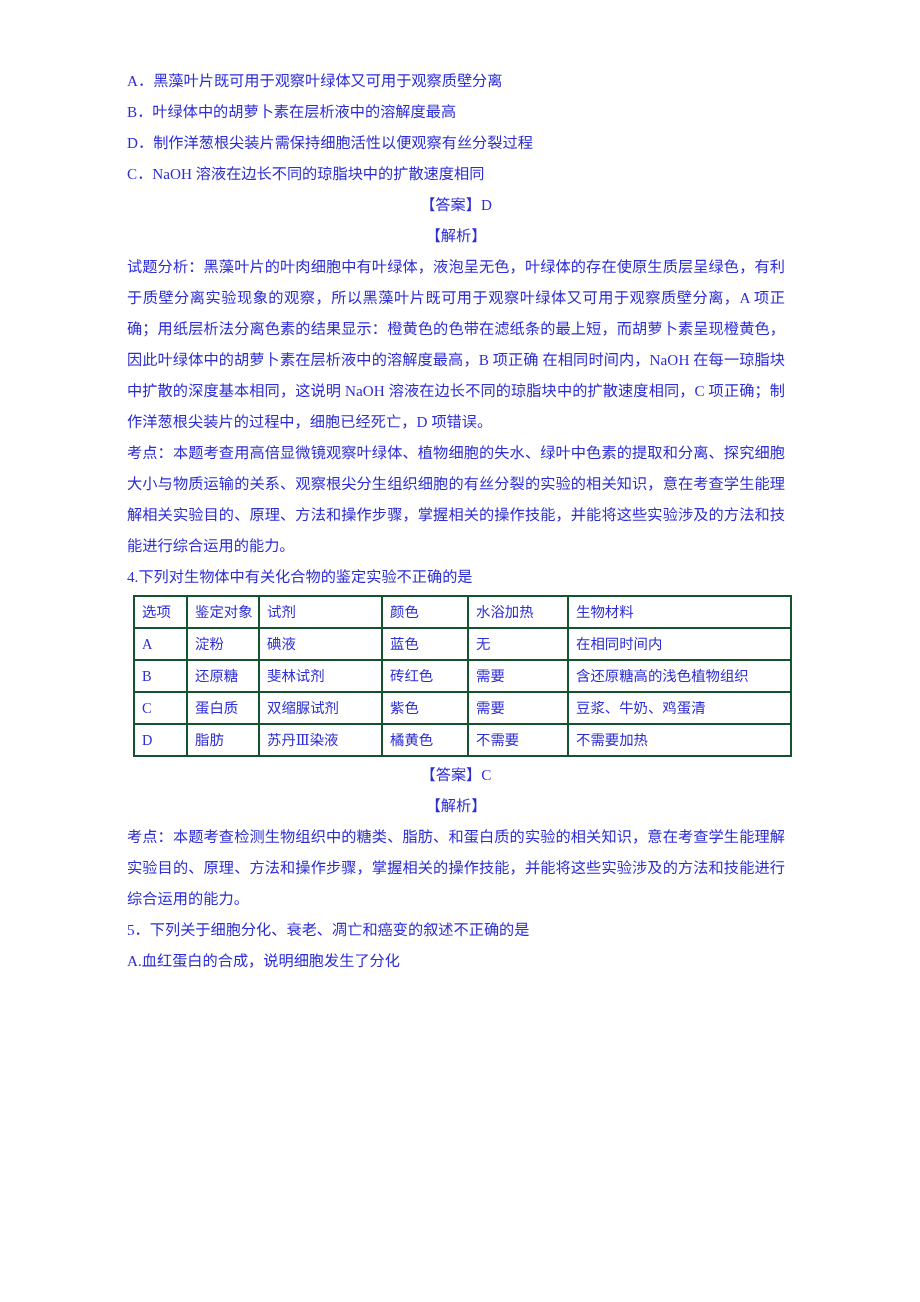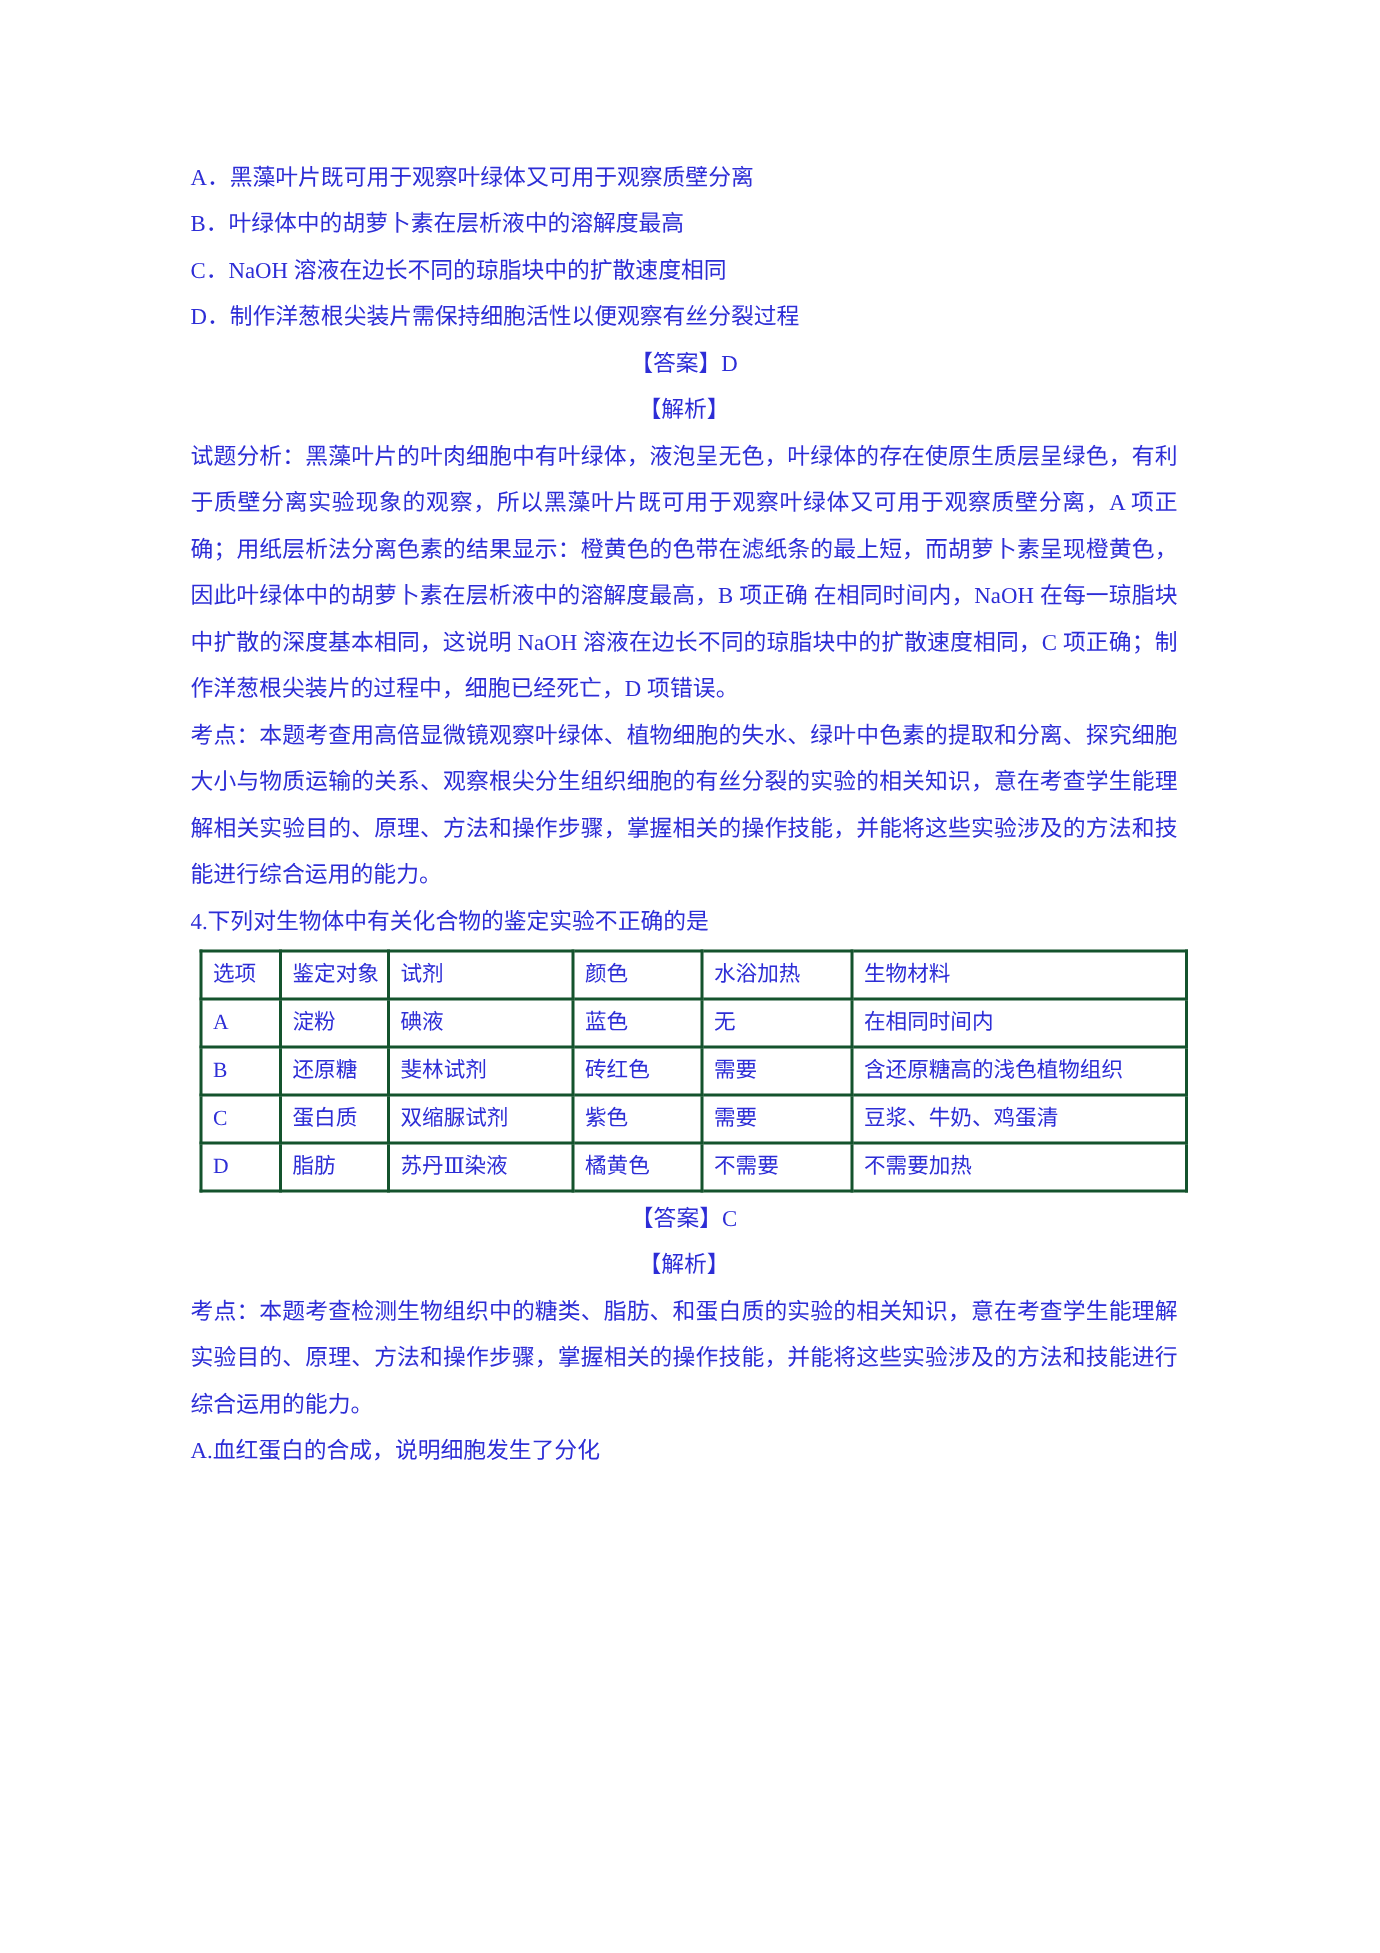--- a/index.html
+++ b/index.html
@@ -15,21 +15,21 @@
     font-family: "Liberation Serif", "DejaVu Serif", serif;
     color: #2d2dd6;
     overflow: hidden;
   }
   .page {
     position: absolute;
     left: 0;
     top: 0;
     width: 920px;
     height: 1302px;
-    padding: 103px 135px 0 127px;
+    padding: 65px 135px 0 127px;
     box-sizing: border-box;
   }
   .para {
     font-size: 15.2px;
     line-height: 31px;
     color: #2d2dd6;
     text-align: justify;
     text-justify: inter-ideograph;
     letter-spacing: 0.05px;
   }
@@ -83,24 +83,24 @@
 
 <div class="page">
 
   <div class="opt-line">
     <span class="opt-label">A．</span><span>黑藻叶片既可用于观察叶绿体又可用于观察质壁分离</span>
   </div>
   <div class="opt-line">
     <span class="opt-label">B．</span><span>叶绿体中的胡萝卜素在层析液中的溶解度最高</span>
   </div>
   <div class="opt-line">
-    <span class="opt-label">C．</span><span>NaOH 溶液在边长不同的琼脂块中的扩散速度相同</span>
+    <span class="opt-label">D．</span><span>制作洋葱根尖装片需保持细胞活性以便观察有丝分裂过程</span>
   </div>
   <div class="opt-line">
-    <span class="opt-label">D．</span><span>制作洋葱根尖装片需保持细胞活性以便观察有丝分裂过程</span>
+    <span class="opt-label">C．</span><span>NaOH 溶液在边长不同的琼脂块中的扩散速度相同</span>
   </div>
 
   <div class="ans">
     <span>【答案】</span><span>D</span>
   </div>
   <div class="ans">【解析】</div>
 
   <div class="para">试题分析：黑藻叶片的叶肉细胞中有叶绿体，液泡呈无色，叶绿体的存在使原生质层呈绿色，有利于质壁分离实验现象的观察，所以黑藻叶片既可用于观察叶绿体又可用于观察质壁分离，A 项正确；用纸层析法分离色素的结果显示：橙黄色的色带在滤纸条的最上短，而胡萝卜素呈现橙黄色，因此叶绿体中的胡萝卜素在层析液中的溶解度最高，B 项正确 在相同时间内，NaOH 在每一琼脂块中扩散的深度基本相同，这说明 NaOH 溶液在边长不同的琼脂块中的扩散速度相同，C 项正确；制作洋葱根尖装片的过程中，细胞已经死亡，D 项错误。</div>
 
   <div class="para">考点：本题考查用高倍显微镜观察叶绿体、植物细胞的失水、绿叶中色素的提取和分离、探究细胞大小与物质运输的关系、观察根尖分生组织细胞的有丝分裂的实验的相关知识，意在考查学生能理解相关实验目的、原理、方法和操作步骤，掌握相关的操作技能，并能将这些实验涉及的方法和技能进行综合运用的能力。</div>
@@ -161,17 +161,18 @@
   </table>
 
   <div class="ans">
     <span>【答案】</span><span>C</span>
   </div>
   <div class="ans">【解析】</div>
 
 
   <div class="para">考点：本题考查检测生物组织中的糖类、脂肪、和蛋白质的实验的相关知识，意在考查学生能理解实验目的、原理、方法和操作步骤，掌握相关的操作技能，并能将这些实验涉及的方法和技能进行综合运用的能力。</div>
 
+  <div class="qhead">5．下列关于细胞分化、衰老、凋亡和癌变的叙述不正确的是</div>
   <div class="opt-line">
     <span>A.</span><span>血红蛋白的合成，说明细胞发生了分化</span>
   </div>
 
 </div>
 
 </body></html>

